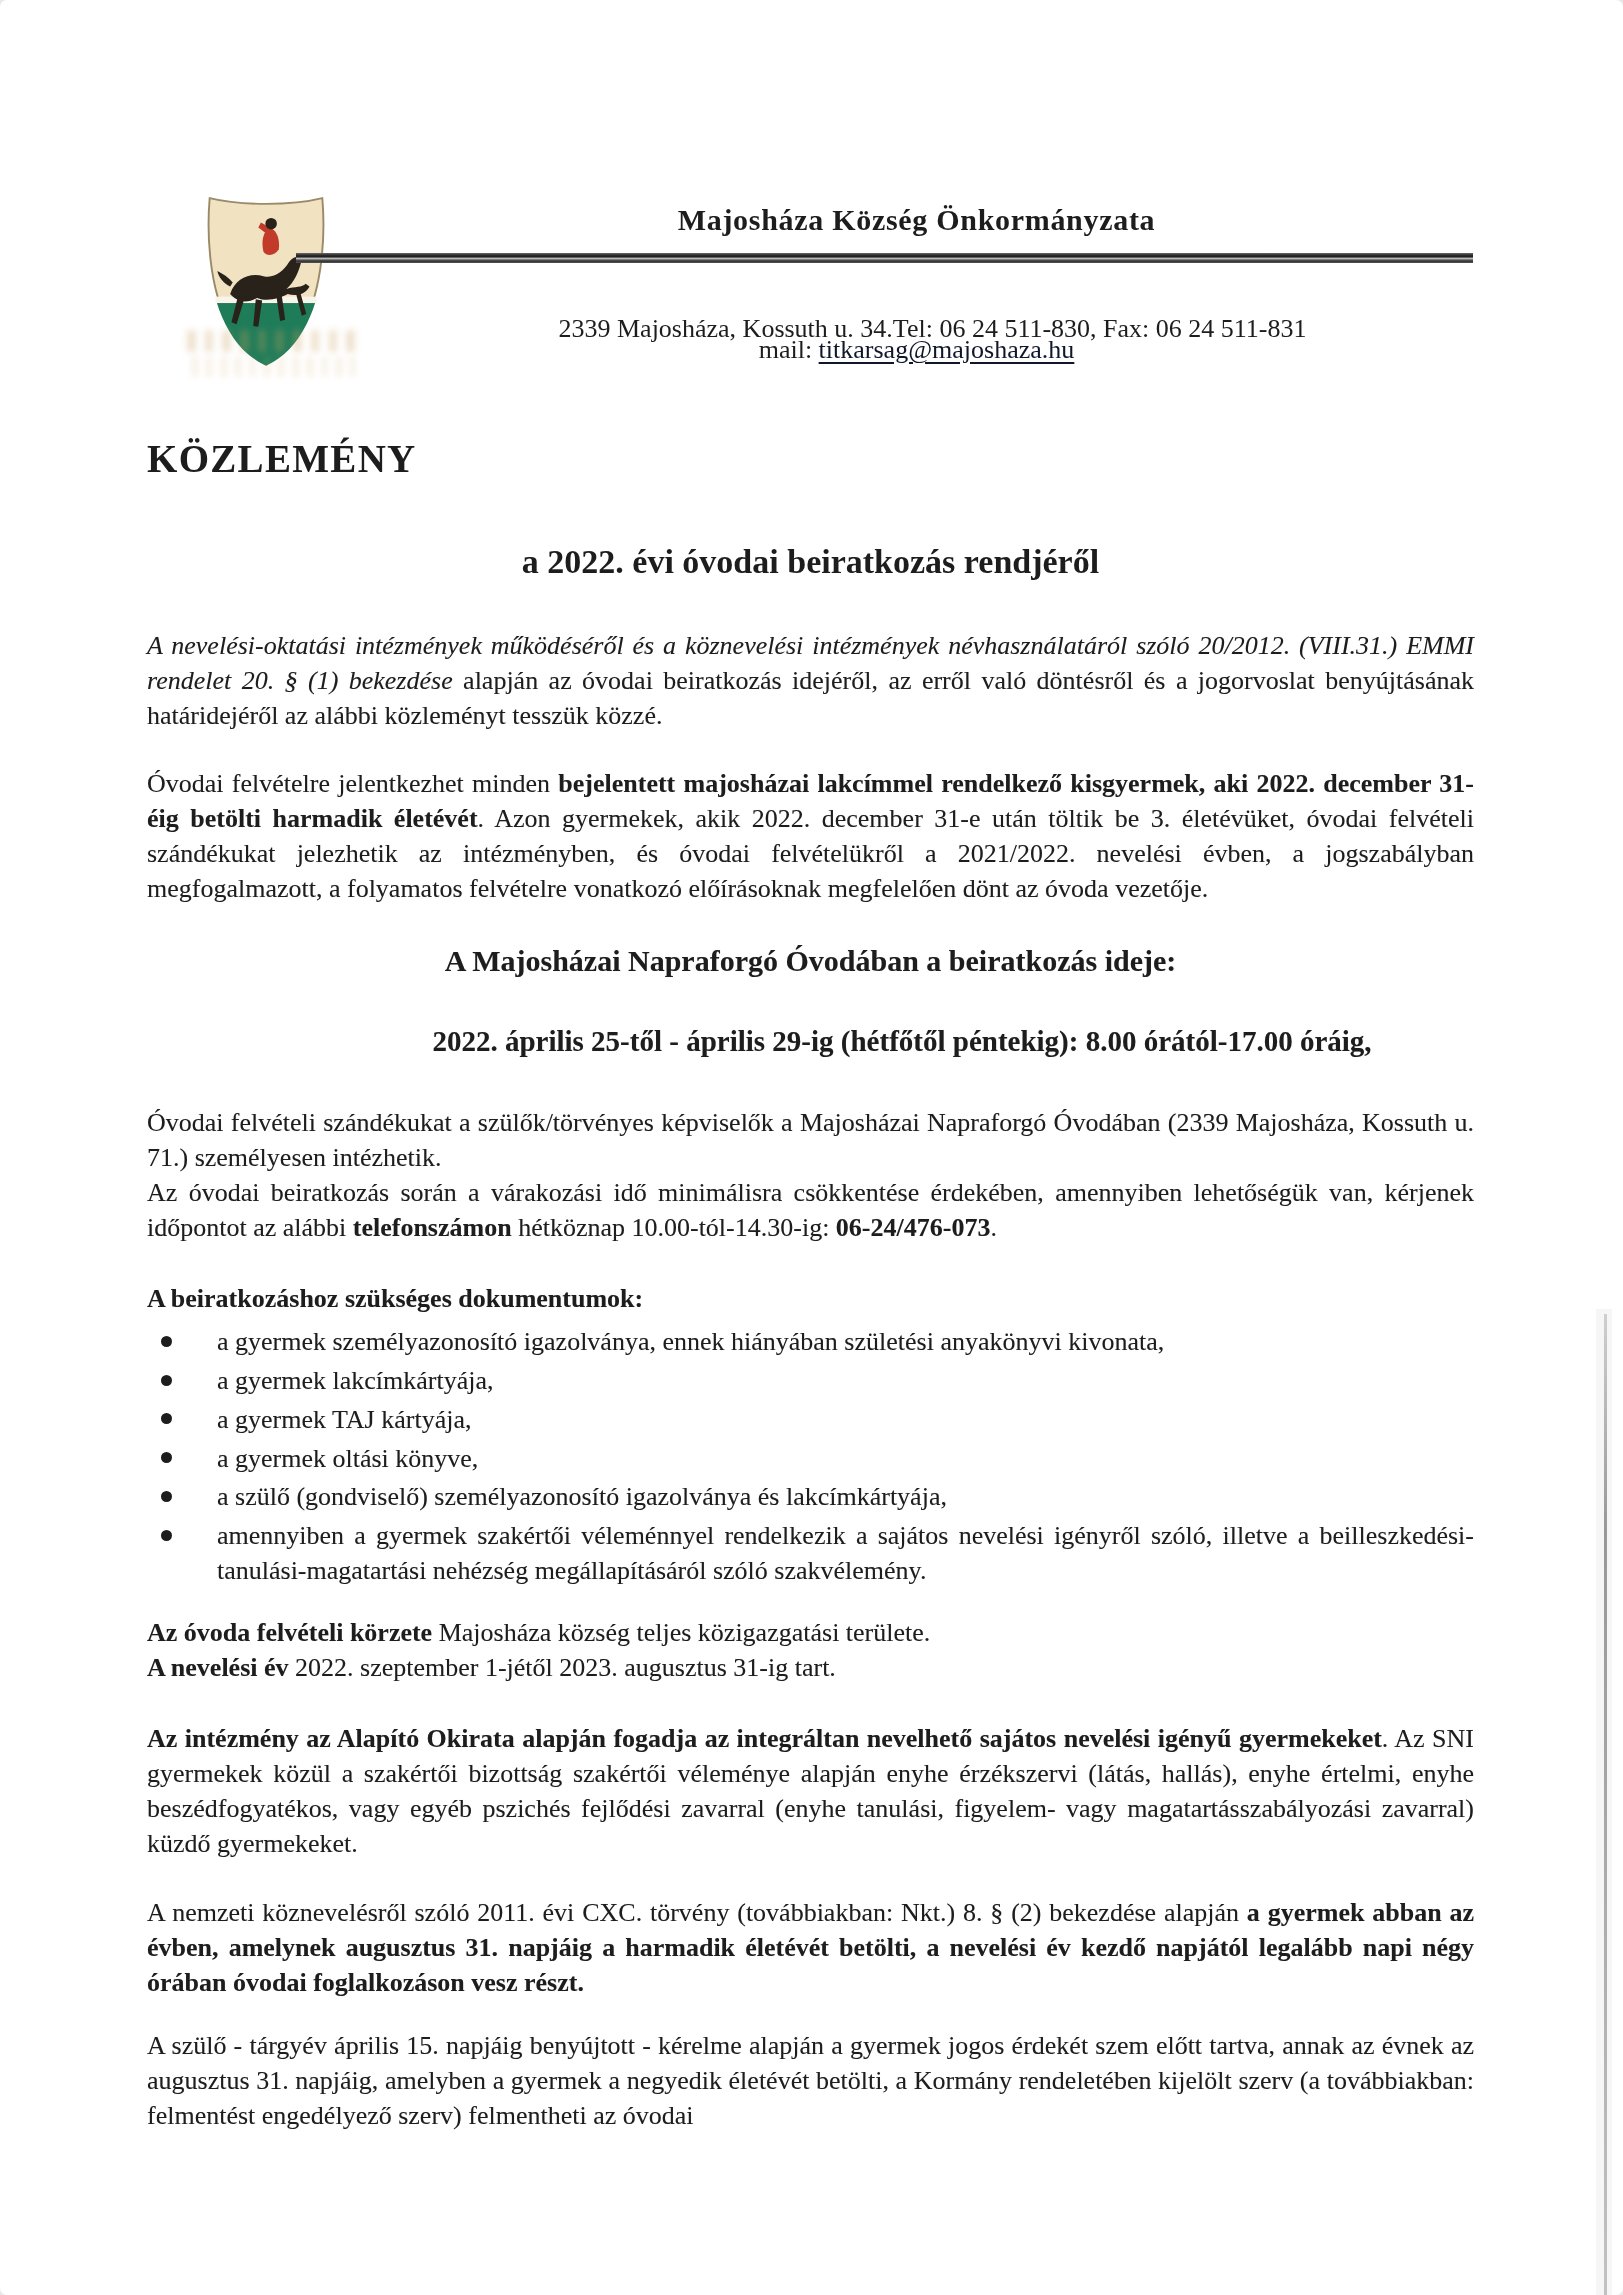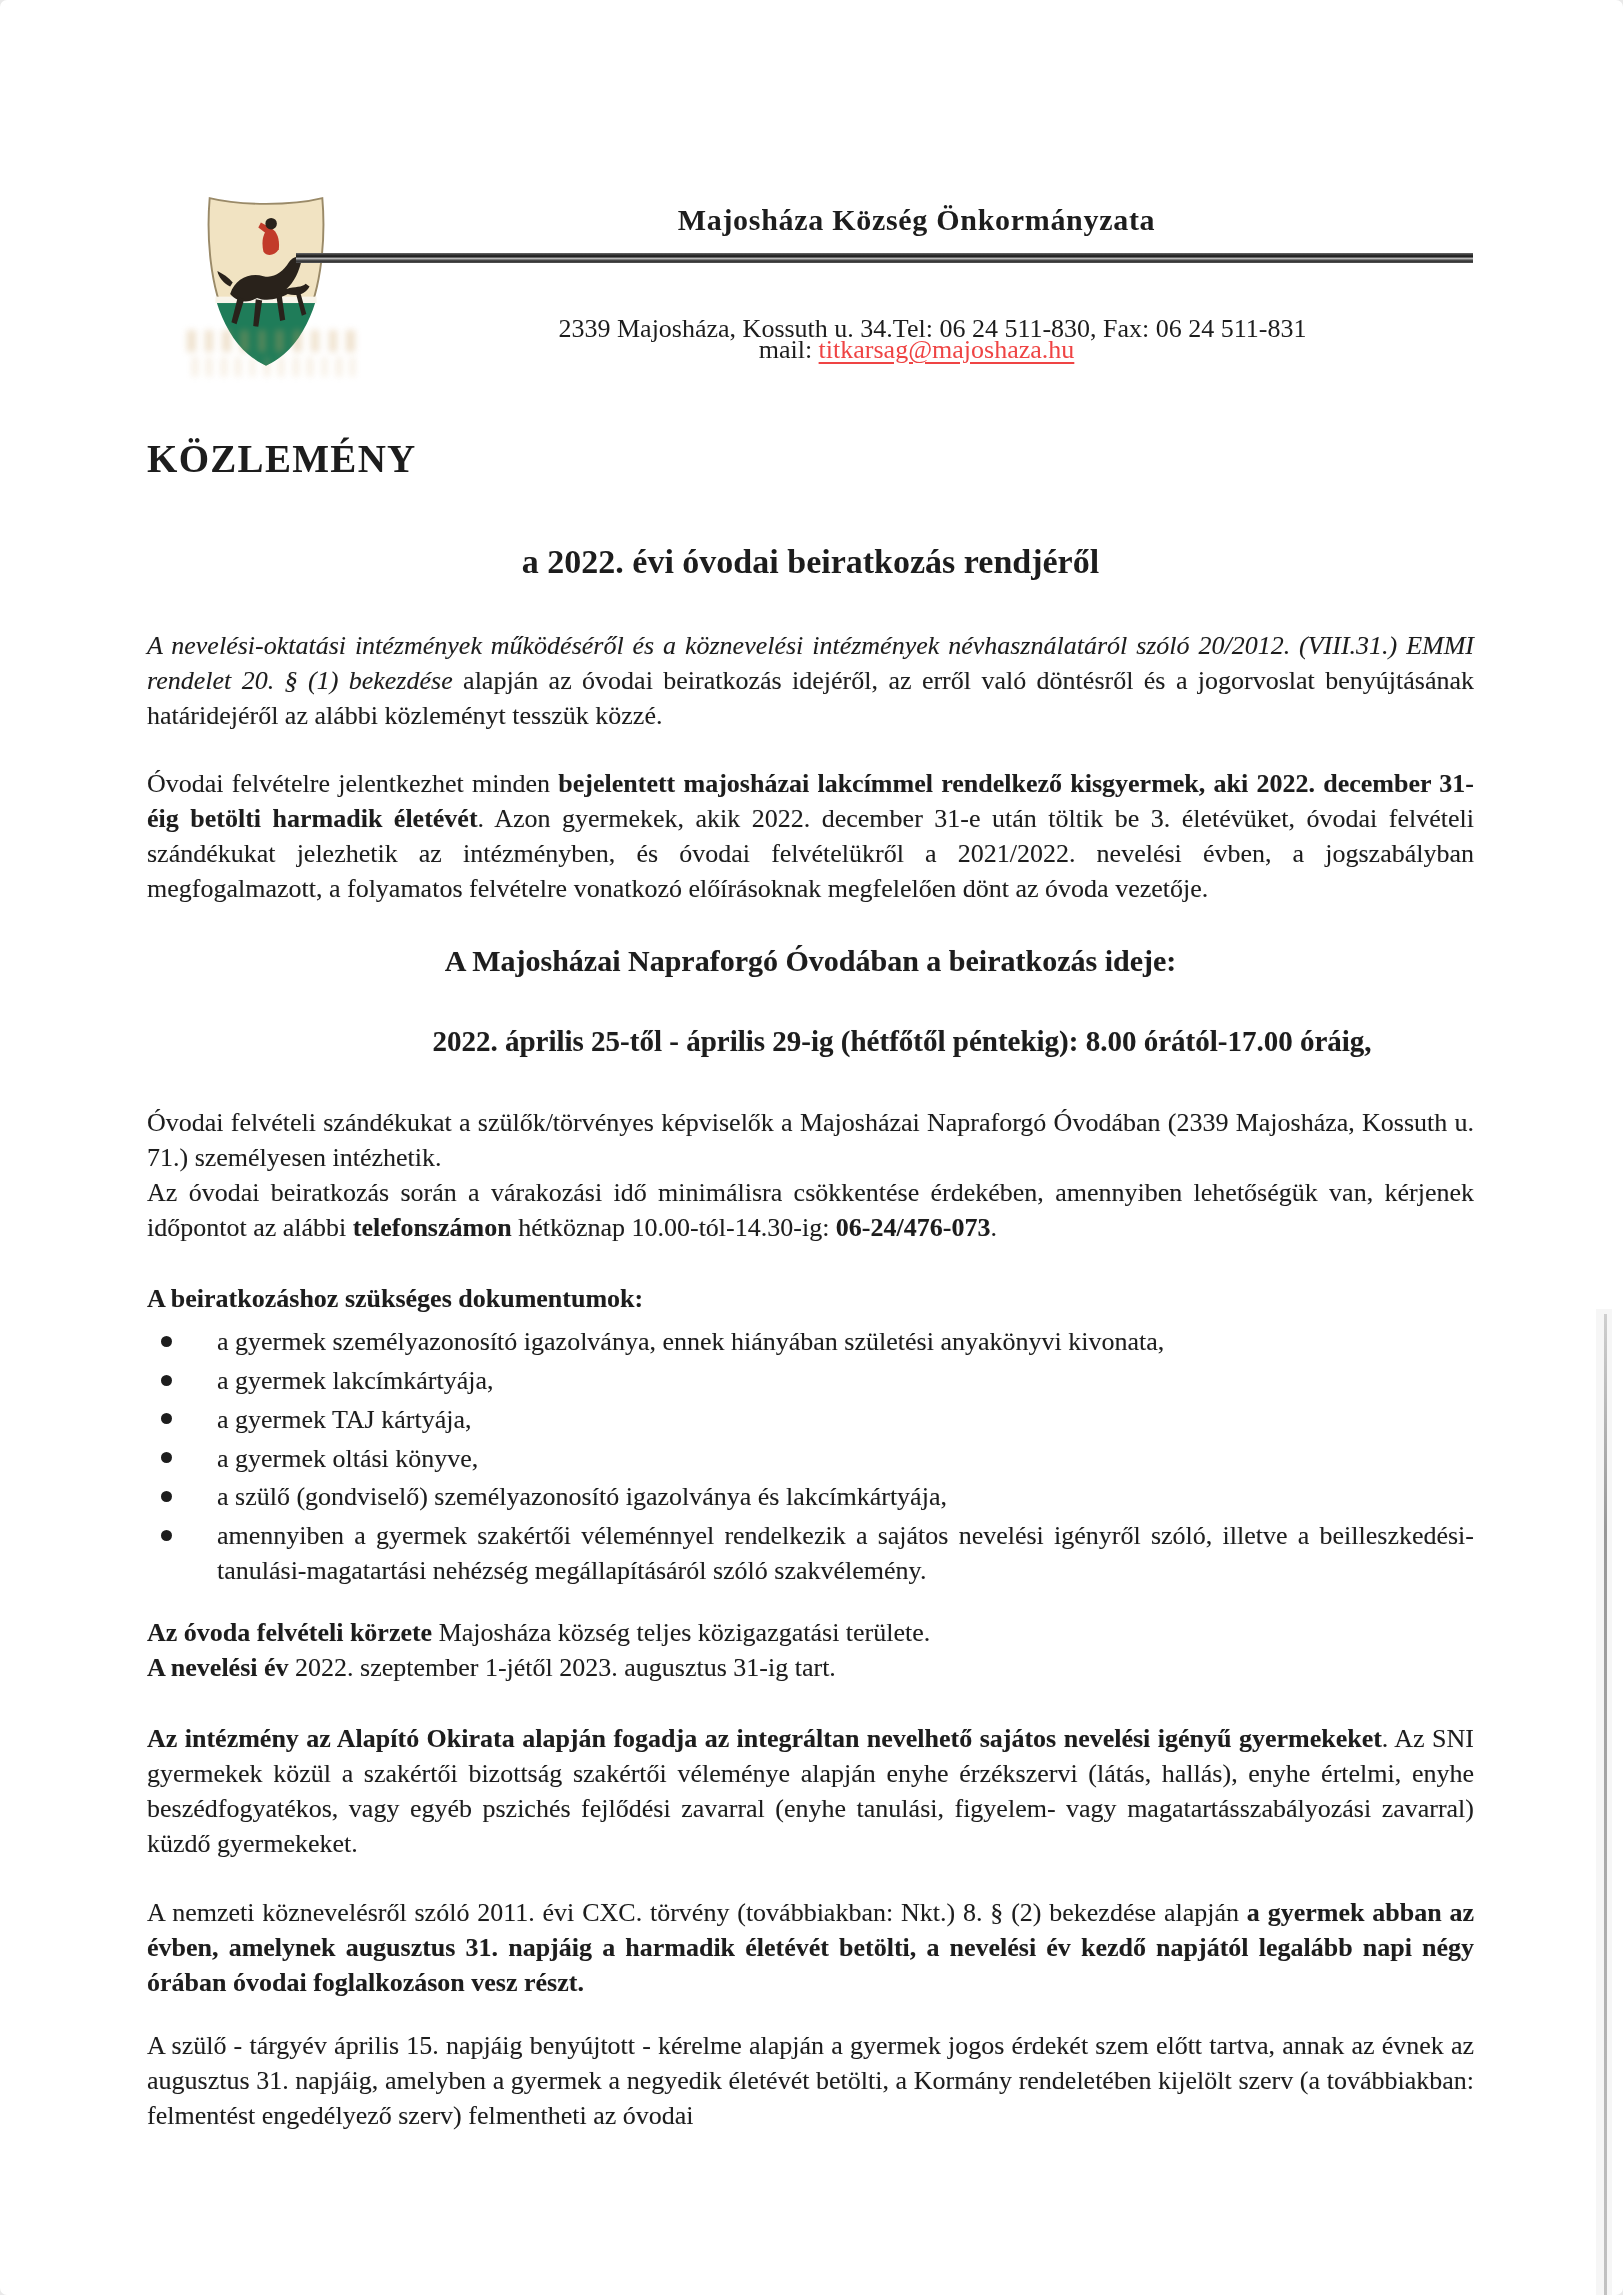--- a/index.html
+++ b/index.html
@@ -19,21 +19,21 @@
     filter:blur(3.3px);opacity:.55;
   }
   .header-text{position:absolute;left:308px;top:203px;width:1217px;text-align:center;}
   .org-title{font-size:30px;line-height:34px;font-weight:bold;letter-spacing:0.7px;margin:0;}
   .header-rule{
     position:absolute;left:296px;top:253px;width:1177px;height:9.8px;
     background:linear-gradient(to bottom,#6b6b6b 0%,#2c2c2c 22%,#1e1e1e 40%,#c9c9c9 52%,#8d8d8d 62%,#2e2e2e 80%,#565656 100%);
   }
   .contact{position:absolute;left:308px;top:296px;width:1217px;text-align:center;font-size:26px;line-height:33px;margin:16px;}
   .mail{position:absolute;left:308px;top:333px;width:1217px;text-align:center;font-size:26px;line-height:33px;margin:0;}
-  .mail-link{color:#ef4444;text-decoration:underline;text-underline-offset:3.9px;}
+  .mail-link{color:#0f172a;text-decoration:underline;text-underline-offset:3.9px;}
   
   .content{position:absolute;left:147px;top:432px;width:1327px;}
   .doc-title{font-size:39px;line-height:49px;font-weight:bold;text-align:left;letter-spacing:1.3px;margin:2px 0 0;}
   .doc-subtitle{font-size:34px;line-height:41px;font-weight:bold;text-align:center;margin:58px 0 0;}
   .para{font-size:26px;line-height:35px;text-align:justify;margin:0;text-shadow:0 0 0.7px rgba(0,0,0,.25);}
   .it{font-style:italic;}
   .b{font-weight:bold;}
   .mt-intro{margin-top:46px;}
   .mt-p2{margin-top:33px;}
   .section-h{font-size:30px;line-height:38px;font-weight:bold;text-align:center;margin:36px 0 0;text-shadow:0 0 0.7px rgba(0,0,0,.25);}

